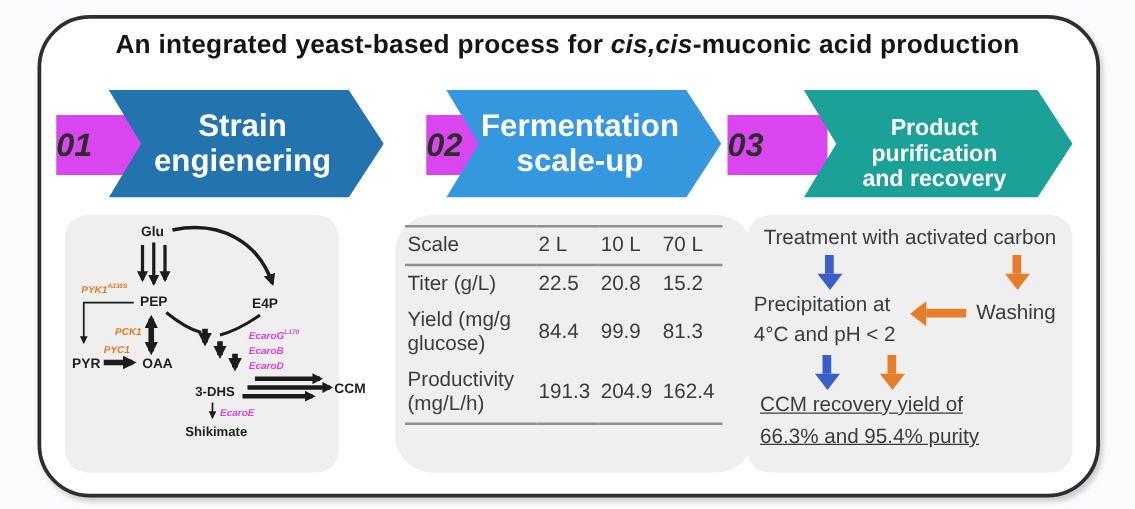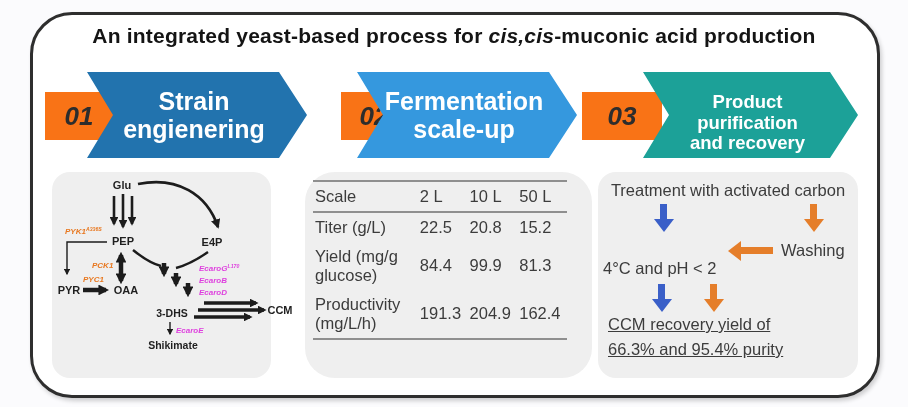--- a/index.html
+++ b/index.html
@@ -4,32 +4,32 @@
 <style>
   html,body{margin:0;padding:0;background:#fbfbfd;font-family:"Liberation Sans",sans-serif;}
   .canvas{position:relative;width:908px;height:407px;overflow:hidden;}
   .frame{position:absolute;left:30px;top:12px;width:844px;height:380px;background:#ffffff;
          border:3px solid #2e2e2e;border-radius:42px;box-shadow:2px 3px 4px rgba(0,0,0,.18);}
   .title{position:absolute;left:40px;top:24px;width:828px;text-align:center;
          font-size:21px;font-weight:bold;color:#141414;letter-spacing:.2px;}
   .title .it{font-style:italic;}
 
   
-  .band{position:absolute;top:92px;height:48px;background:#f97316;display:flex;align-items:center;justify-content:center;}
+  .band{position:absolute;top:92px;height:48px;background:#d946ef;display:flex;align-items:center;}
   .num{font-size:26px;font-weight:bold;font-style:italic;color:#2d2d2d;}
   .chev{position:absolute;top:72px;height:86px;}
   .chev svg{position:absolute;left:0;top:0;width:100%;height:100%;}
   .chev .label{position:absolute;left:30px;right:36px;top:0;bottom:0;display:flex;align-items:center;justify-content:center;
                text-align:center;color:#ffffff;font-weight:bold;font-size:25px;line-height:1.12;white-space:pre-line;}
   .f1{fill:#2273AE;} .f2{fill:#3598DE;} .f3{fill:#1CA198;}
 
   
   .panel{position:absolute;top:172px;height:206px;background:#efefef;border-radius:18px;}
   .p1{left:52px;width:219px;}
-  .p2{left:305px;width:287px;border-radius:30px;}
+  .p2{left:316px;width:287px;border-radius:30px;}
   .p3{left:598px;width:260px;}
 
   
   .p2 table{border-collapse:collapse;margin:8px 0 0 8px;width:254px;color:#3c3c3c;font-size:16.5px;}
   .p2 th,.p2 td{text-align:left;font-weight:normal;padding:5px 2px;vertical-align:middle;line-height:1.15;}
   .p2 thead th{border-top:2px solid #8f8f8f;border-bottom:2px solid #8f8f8f;}
   .p2 tbody tr:last-child td{border-bottom:2px solid #8f8f8f;}
   .p2 .lbl{width:118px;padding-right:4px;}
   .p2 .v{width:52px;}
 
@@ -149,21 +149,21 @@
     </svg>
   </div>
 
   <div class="panel p2">
     <table>
       <thead>
         <tr>
           <th class="lbl">Scale</th>
           <th class="v">2 L</th>
           <th class="v">10 L</th>
-          <th class="v">50 L</th>
+          <th class="v">70 L</th>
         </tr>
       </thead>
       <tbody>
         <tr>
           <td class="lbl">Titer (g/L)</td>
           <td class="v">22.5</td>
           <td class="v">20.8</td>
           <td class="v">15.2</td>
         </tr>
         <tr>
@@ -181,20 +181,21 @@
       </tbody>
     </table>
   </div>
 
   <div class="panel p3">
     <div class="ptext" style="left:4px;top:8px;width:252px;text-align:center;">Treatment with activated carbon</div>
 
     <div class="adown blue" style="left:62px;top:32px;"></div>
     <div class="adown orange" style="left:212px;top:32px;"></div>
 
+    <div class="ptext" style="left:5px;top:62px;">Precipitation at</div>
     <div class="ptext" style="left:5px;top:86px;">4°C and pH &lt; 2</div>
 
     <div class="aleft orange" style="left:143px;top:75px;width:32px;"></div>
     <div class="ptext" style="left:183px;top:68px;">Washing</div>
 
     <div class="adown blue" style="left:60px;top:112px;"></div>
     <div class="adown orange" style="left:112px;top:112px;"></div>
 
     <div class="ptext center" style="left:10px;top:142px;width:220px;">CCM recovery yield of</div>
     <div class="ptext center" style="left:10px;top:167px;width:220px;">66.3% and 95.4% purity</div>

